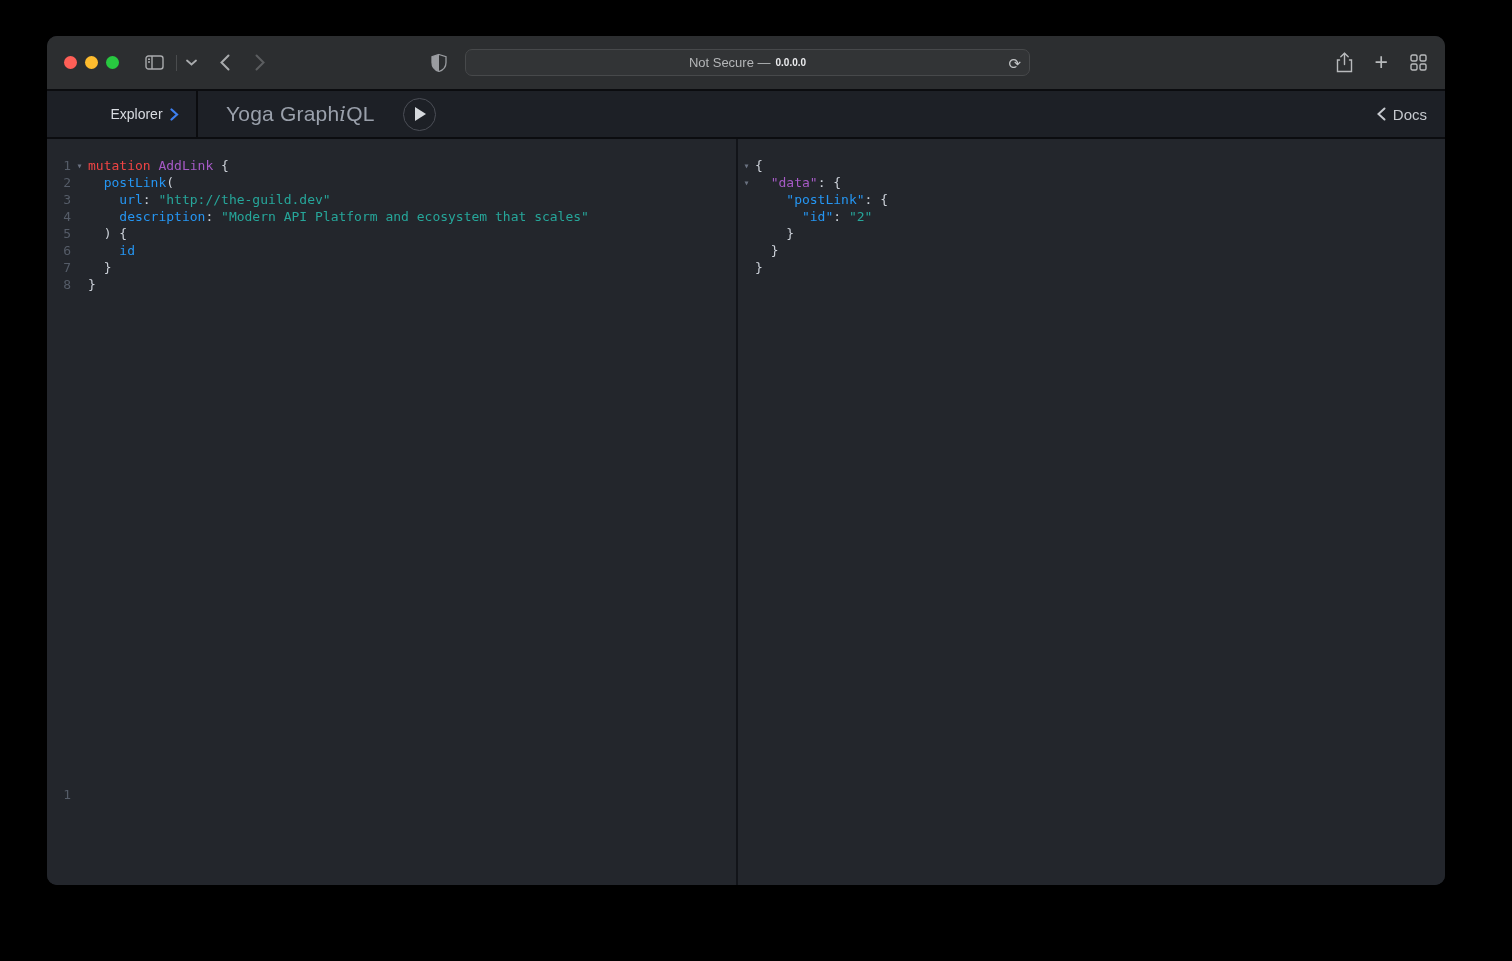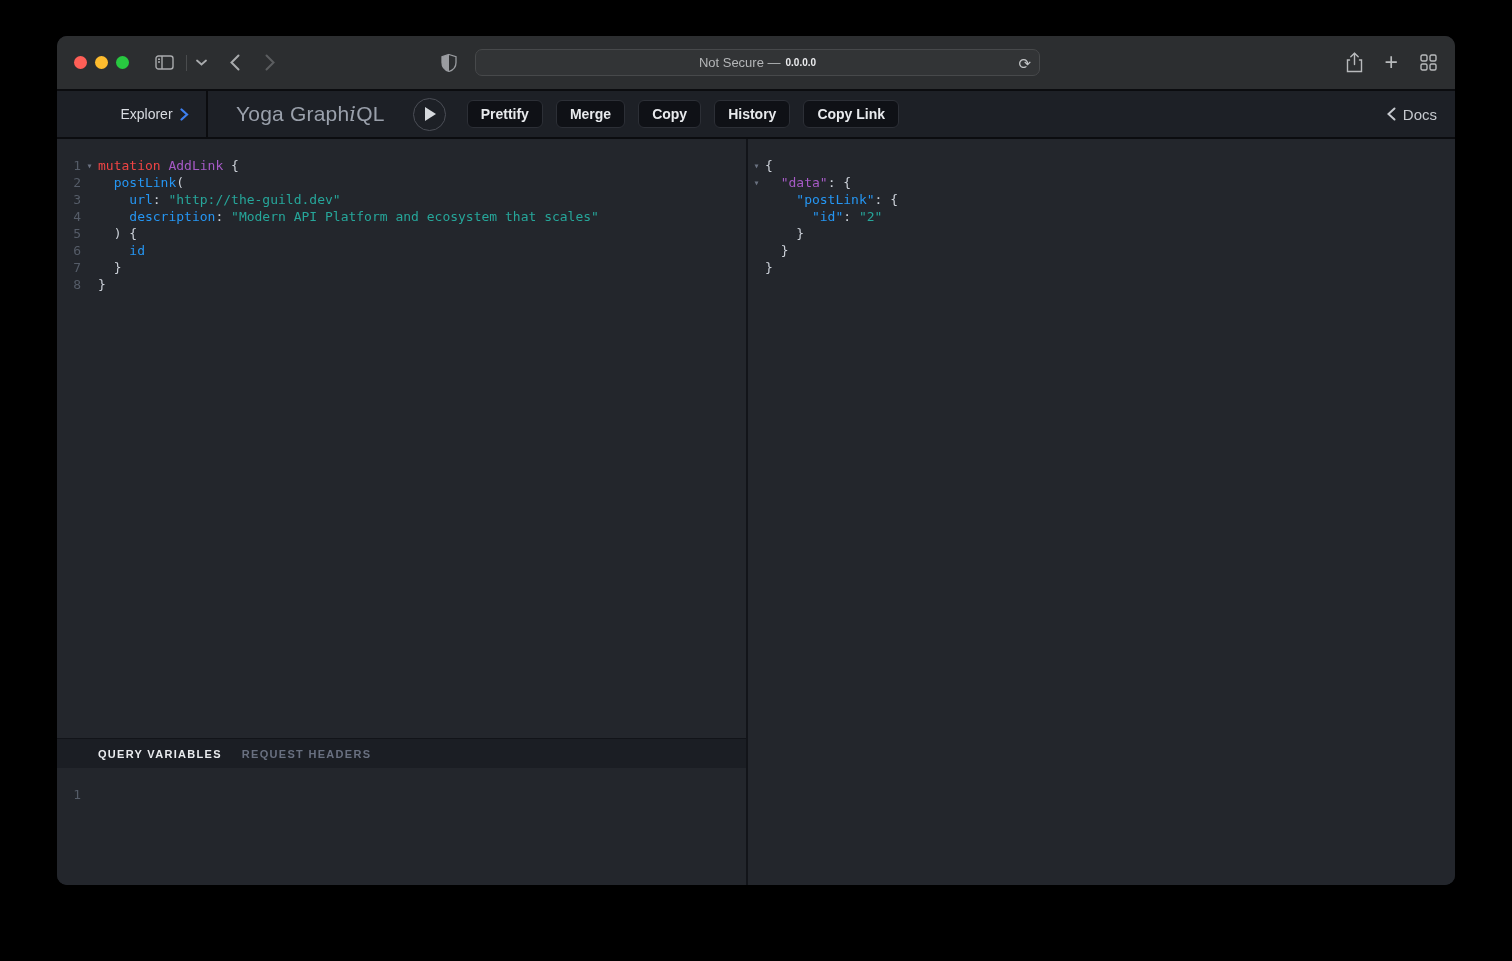--- a/index.html
+++ b/index.html
@@ -1,19 +1,19 @@
 <!DOCTYPE html>
 <html><head>
 <meta charset="utf-8">
 <style>
   * { margin:0; padding:0; box-sizing:border-box; }
   html,body { width:1512px; height:961px; background:#000; overflow:hidden;
               font-family:"Liberation Sans", sans-serif; }
 
-  .window { position:absolute; left:57px; top:36px; width:1398px; height:849px;
+  .window { position:absolute; left:47px; top:36px; width:1398px; height:849px;
             background:#23262c; border-radius:10px; overflow:hidden;
             display:flex; flex-direction:column; }
 
   
   .chrome { position:relative; height:53px; flex:0 0 53px; background:#2c2e30;
             display:flex; align-items:center; }
   .traffic { display:flex; gap:8px; margin-left:17px; }
   .light { width:13px; height:13px; border-radius:50%; }
   .chrome-icon { display:flex; align-items:center; justify-content:center; color:#a9abad; }
   .chrome-sep { width:1px; height:16px; background:#4a4c4e; margin-left:12px; }
@@ -158,27 +158,20 @@
         </svg>
       </span>
     </div>
 
     <div class="logo"><span>Yoga Graph</span><span class="logo-i">i</span><span>QL</span></div>
 
     <div class="play-button">
       <span class="play-tri"></span>
     </div>
 
-    <div class="toolbar">
-      <button class="tb-btn">Prettify</button>
-      <button class="tb-btn">Merge</button>
-      <button class="tb-btn">Copy</button>
-      <button class="tb-btn">History</button>
-      <button class="tb-btn">Copy Link</button>
-    </div>
 
     <div class="docs">
       <span>
         <svg width="9" height="14" viewBox="0 0 9 14" fill="none" stroke="#c6c9ce" stroke-width="2" stroke-linecap="round">
           <polyline points="7.5,1.5 1.5,7 7.5,12.5"></polyline>
         </svg>
       </span>
       <span>Docs</span>
     </div>
   </div>
@@ -189,24 +182,20 @@
           <div class="code-line"><span class="ln">1</span><span class="fold">▾</span><span><span class="tok-keyword">mutation</span><span class="tok-punct"> </span><span class="tok-def">AddLink</span><span class="tok-punct"> {</span></span></div>
           <div class="code-line"><span class="ln">2</span><span class="fold"></span><span><span class="tok-punct">  </span><span class="tok-property">postLink</span><span class="tok-punct">(</span></span></div>
           <div class="code-line"><span class="ln">3</span><span class="fold"></span><span><span class="tok-punct">    </span><span class="tok-property">url</span><span class="tok-punct">: </span><span class="tok-string">"http://the-guild.dev"</span></span></div>
           <div class="code-line"><span class="ln">4</span><span class="fold"></span><span><span class="tok-punct">    </span><span class="tok-property">description</span><span class="tok-punct">: </span><span class="tok-string">"Modern API Platform and ecosystem that scales"</span></span></div>
           <div class="code-line"><span class="ln">5</span><span class="fold"></span><span><span class="tok-punct">  ) {</span></span></div>
           <div class="code-line"><span class="ln">6</span><span class="fold"></span><span><span class="tok-punct">    </span><span class="tok-property">id</span></span></div>
           <div class="code-line"><span class="ln">7</span><span class="fold"></span><span><span class="tok-punct">  }</span></span></div>
           <div class="code-line"><span class="ln">8</span><span class="fold"></span><span><span class="tok-punct">}</span></span></div>
         </div>
 
-      <div class="tab-bar">
-        <span class="tab active">QUERY VARIABLES</span>
-        <span class="tab inactive">REQUEST HEADERS</span>
-      </div>
 
       <div class="vars-editor">
           <div class="code-line"><span class="ln">1</span><span class="fold"></span><span></span></div>
         </div>
     </div>
 
     <div class="right-pane">
         <div class="code-line"><span class="fold">▾</span><span><span class="tok-punct">{</span></span></div>
         <div class="code-line"><span class="fold">▾</span><span><span class="tok-punct">  </span><span class="tok-key2">"data"</span><span class="tok-punct">: {</span></span></div>
         <div class="code-line"><span class="fold"></span><span><span class="tok-punct">    </span><span class="tok-key">"postLink"</span><span class="tok-punct">: {</span></span></div>

